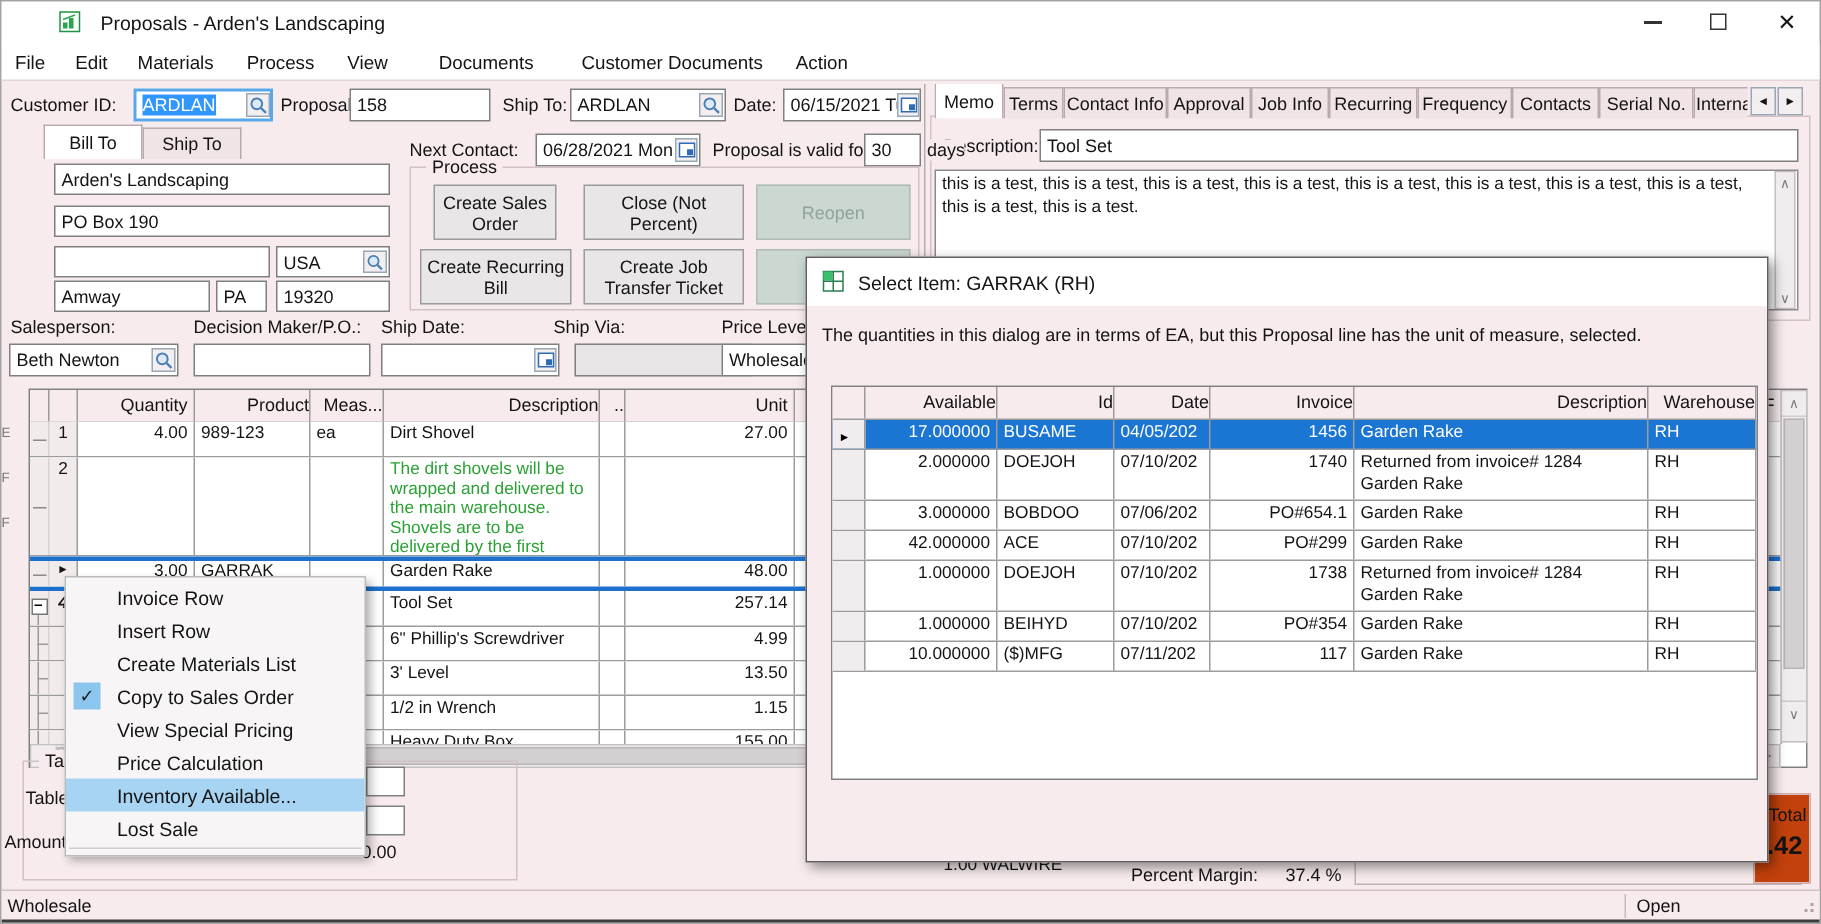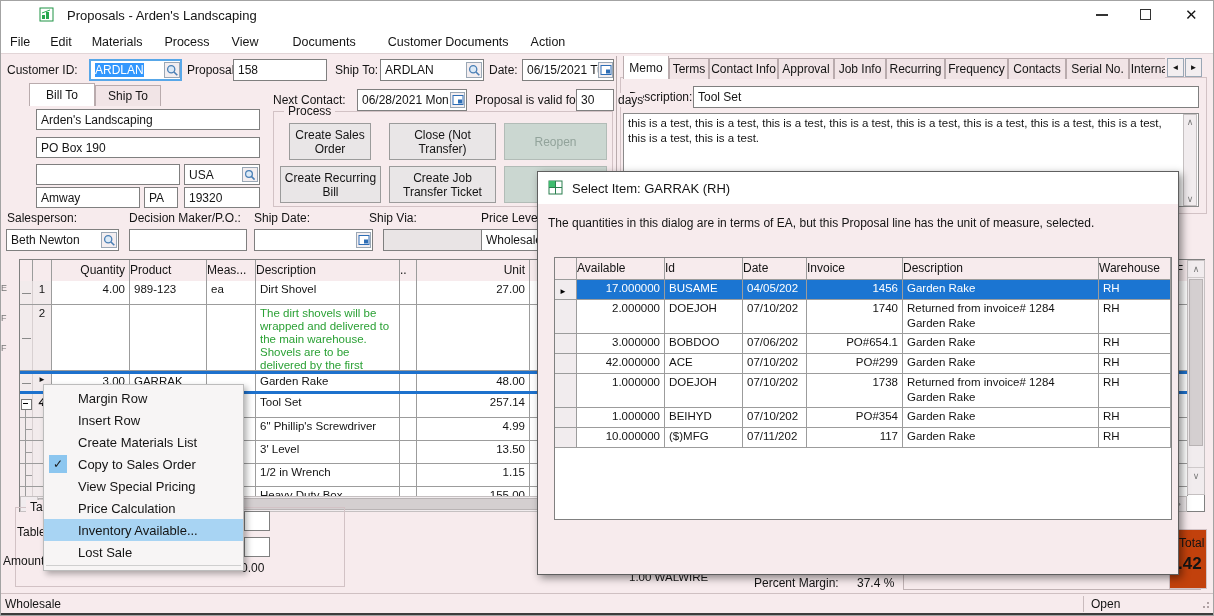--- a/index.html
+++ b/index.html
@@ -10,21 +10,21 @@
   .btn{background:#e9e6e7;border:1px solid #9b9b9b;display:flex;align-items:center;justify-content:center;text-align:center;line-height:14px;cursor:default;}
   .btn.disabled{background:#cbd7d1;color:#92a39b;border-color:#b2bcb7;}
   .groupbox{border:1px solid #d2c2c5;}
   .glabel{position:absolute;top:-8px;left:10px;background:#f7ebed;padding:0 4px;}
   .titlebar{position:absolute;left:0;top:0;width:100%;height:29px;background:#fff;border-bottom:1px solid #e6dcde;}
   .menubar{position:absolute;left:0;top:29px;width:100%;height:23px;background:#fff;border-bottom:1px solid #e2d5d7;display:flex;align-items:center;}
   .menubar span{padding:0 7px;white-space:nowrap;}
   .tab{border:1px solid #b9abad;border-bottom:none;background:#f1e4e6;display:flex;align-items:center;justify-content:center;overflow:hidden;white-space:nowrap;}
   .tab.active{background:#fff;}
   .iconbtn{display:flex;align-items:center;justify-content:center;background:#f3eef0;border:1px solid #9aa7b5;}
-  .hcell{border-right:1px solid #9c9c9c;text-align:left;overflow:hidden;white-space:nowrap;padding-top:3px;box-sizing:border-box;}
+  .hcell{border-right:1px solid #9c9c9c;text-align:right;overflow:hidden;white-space:nowrap;padding-top:3px;box-sizing:border-box;}
   .gcell{border-right:1px solid #9c9c9c;overflow:hidden;white-space:nowrap;padding:2px 4px 0 4px;box-sizing:border-box;font-size:11.5px;}
   .grow{display:flex;border-bottom:1px solid #9c9c9c;background:#fff;box-sizing:border-box;position:relative;}
   .grow.sel{border-top:3px solid #1d71cd;border-bottom:3px solid #1d71cd;}
   .numcell{background:#f2ebec;text-align:center;}
   .menuitem{height:22px;display:flex;align-items:center;padding-left:34px;position:relative;font-size:13px;white-space:nowrap;}
   .menuitem.hl{background:#a8d4f3;}
   .scroll{background:#f1ecee;border:1px solid #c5c0c1;}
   .sarrow{display:flex;align-items:center;justify-content:center;color:#7a7a7a;background:#f1ecee;font-size:9px;}
   .thumb{background:#d4cfd0;border:1px solid #b8b3b4;}
   .dcell{border-right:1px solid #9c9c9c;overflow:hidden;white-space:nowrap;padding:1px 4px 0 4px;box-sizing:border-box;font-size:11.5px;line-height:15px;}
@@ -147,21 +147,21 @@
     </div>
   <span class="abs lbl" style="left:617px;top:92px;z-index:3;background:#f7ebed;">days</span>
 
   <div class="abs groupbox" style="left:272px;top:110px;width:340px;height:96px;">
     <span class="glabel">Process</span>
   </div>
   <div class="abs btn" style="left:288px;top:122px;width:82px;height:37px;">
       <span>Create Sales Order</span>
     </div>
   <div class="abs btn" style="left:388px;top:122px;width:107px;height:37px;">
-      <span style="width:90px;white-space:normal;">Close (Not Transfer)</span>
+      <span style="width:90px;white-space:normal;">Close (Not Percent)</span>
     </div>
   <div class="abs btn disabled" style="left:503px;top:122px;width:103px;height:37px;">
       <span>Reopen</span>
     </div>
   <div class="abs btn" style="left:279px;top:165px;width:101px;height:37px;">
       <span style="white-space:normal;width:92px;">Create Recurring Bill</span>
     </div>
   <div class="abs btn" style="left:388px;top:165px;width:107px;height:37px;">
       <span style="white-space:normal;width:96px;">Create Job Transfer Ticket</span>
     </div>
@@ -529,21 +529,21 @@
               <div>Garden Rake</div>
             </div>
             <div class="dcell" style="width: 72px;">RH</div>
           </div>
         </div>
     </div>
   </div>
 
   <div class="abs" id="ctxmenu" style="left:42px;top:383px;width:201px;background:#f7f5f5;border:1px solid #bcbcbc;box-shadow:3px 3px 6px rgba(0,0,0,.3);z-index:50;padding:2px 0;">
       <div class="menuitem">
-        <span>Margin Row</span>
+        <span>Invoice Row</span>
       </div>
       <div class="menuitem">
         <span>Insert Row</span>
       </div>
       <div class="menuitem">
         <span>Create Materials List</span>
       </div>
       <div class="menuitem">
         <span style="position: absolute; left: 5px; top: 2px; width: 18px; height: 18px; background: rgb(140, 198, 239); display: flex; align-items: center; justify-content: center; font-size: 12px; color: rgb(26, 26, 26);">✓</span>
         <span>Copy to Sales Order</span>

